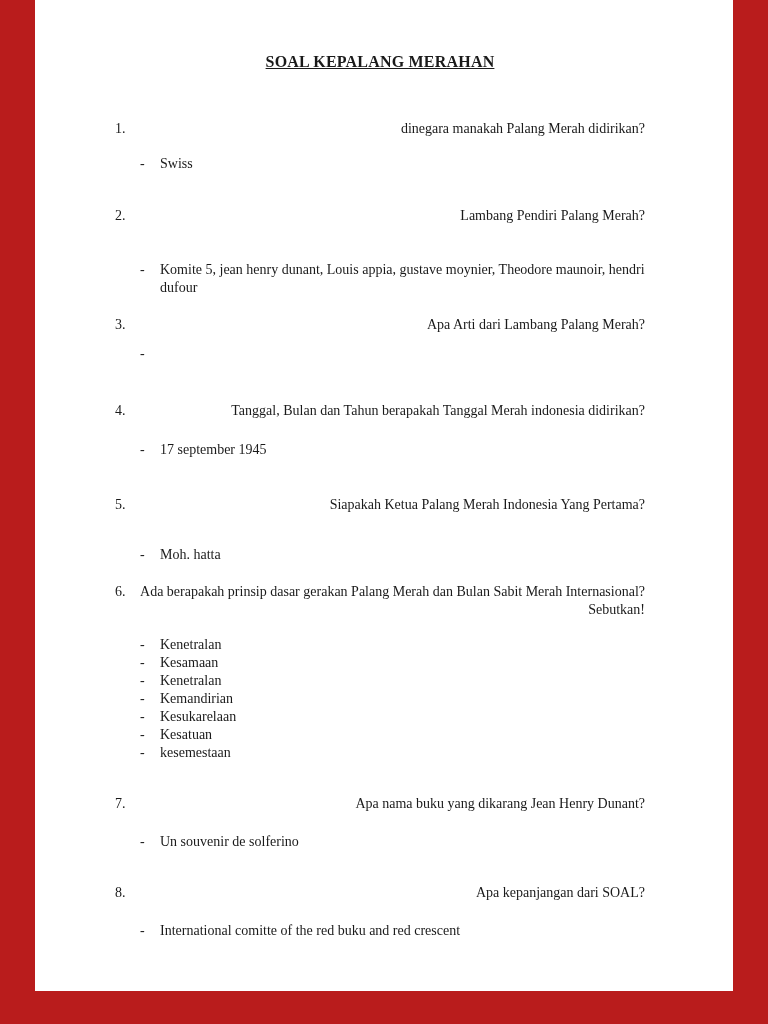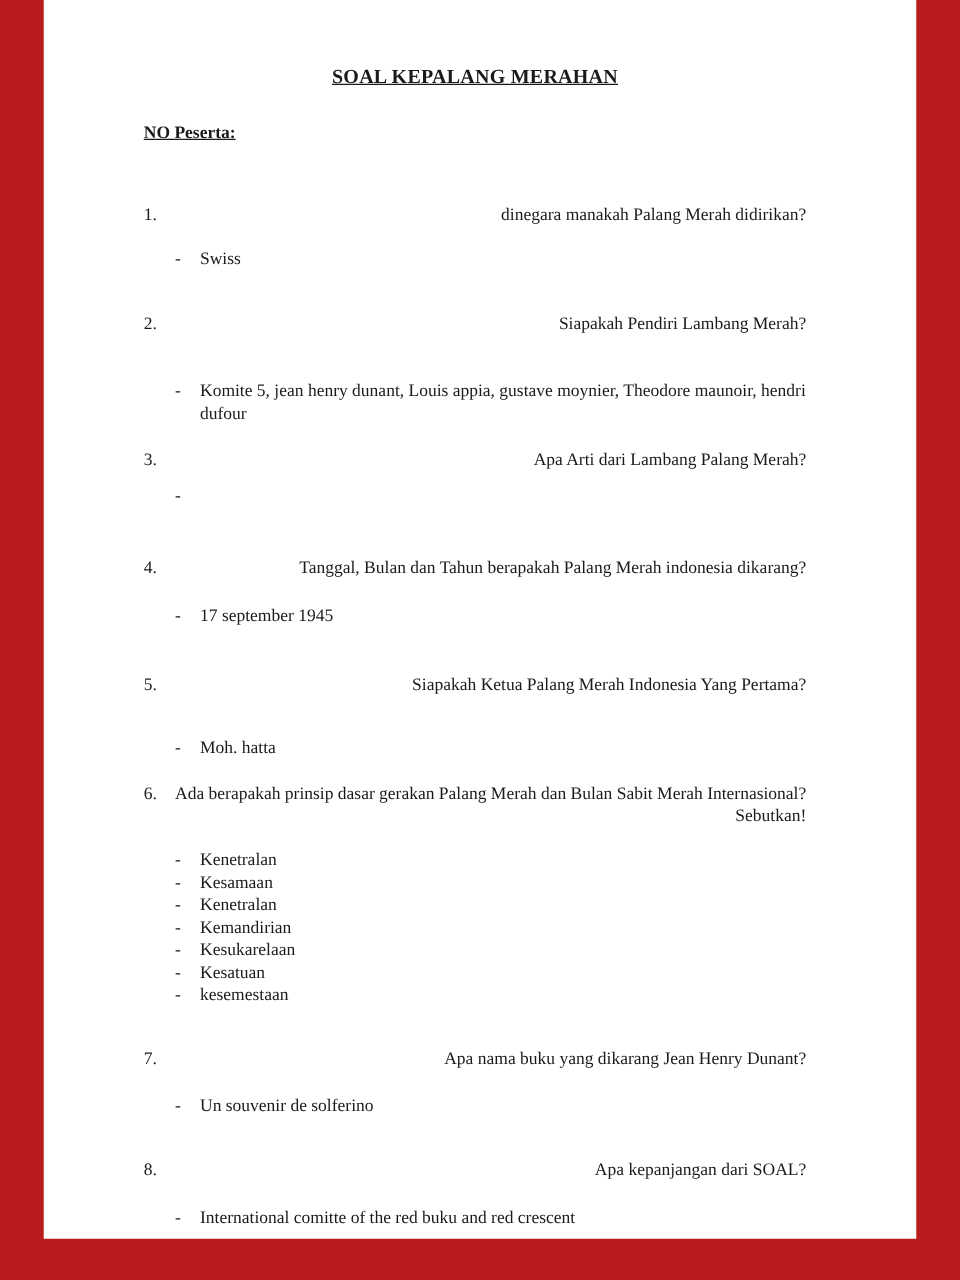--- a/index.html
+++ b/index.html
@@ -83,52 +83,51 @@
   .mt48 { margin-top: 48px; }
 </style>
 </head>
 <body>
 
 <div class="viewer">
   <div class="page">
 
     <h1 class="doc-title">SOAL KEPALANG MERAHAN</h1>
 
-    <div class="participant mt26">NO Peserta:</div>
 
     <div class="q-line mt48">
       <span class="q-num">1.</span>
       <span class="q-text">dinegara manakah Palang Merah didirikan?</span>
     </div>
     <div class="ans-line mt17">
       <span class="ans-dash">-</span>
       <span class="ans-text">Swiss</span>
     </div>
 
     <div class="q-line mt34">
       <span class="q-num">2.</span>
-      <span class="q-text">Siapakah Pendiri Lambang Merah?</span>
+      <span class="q-text">Lambang Pendiri Palang Merah?</span>
     </div>
     <div class="ans-line mt36">
       <span class="ans-dash">-</span>
       <span class="ans-text">Komite 5, jean henry dunant, Louis appia, gustave moynier, Theodore maunoir, hendri dufour</span>
     </div>
 
     <div class="q-line mt19">
       <span class="q-num">3.</span>
       <span class="q-text">Apa Arti dari Lambang Palang Merah?</span>
     </div>
     <div class="ans-line mt11">
       <span class="ans-dash">-</span>
       <span class="ans-text"></span>
     </div>
 
     <div class="q-line mt39">
       <span class="q-num">4.</span>
-      <span class="q-text">Tanggal, Bulan dan Tahun berapakah Palang Merah indonesia dikarang?</span>
+      <span class="q-text">Tanggal, Bulan dan Tahun berapakah Tanggal Merah indonesia didirikan?</span>
     </div>
     <div class="ans-line mt21">
       <span class="ans-dash">-</span>
       <span class="ans-text">17 september 1945</span>
     </div>
 
     <div class="q-line mt37">
       <span class="q-num">5.</span>
       <span class="q-text">Siapakah Ketua Palang Merah Indonesia Yang Pertama?</span>
     </div>

